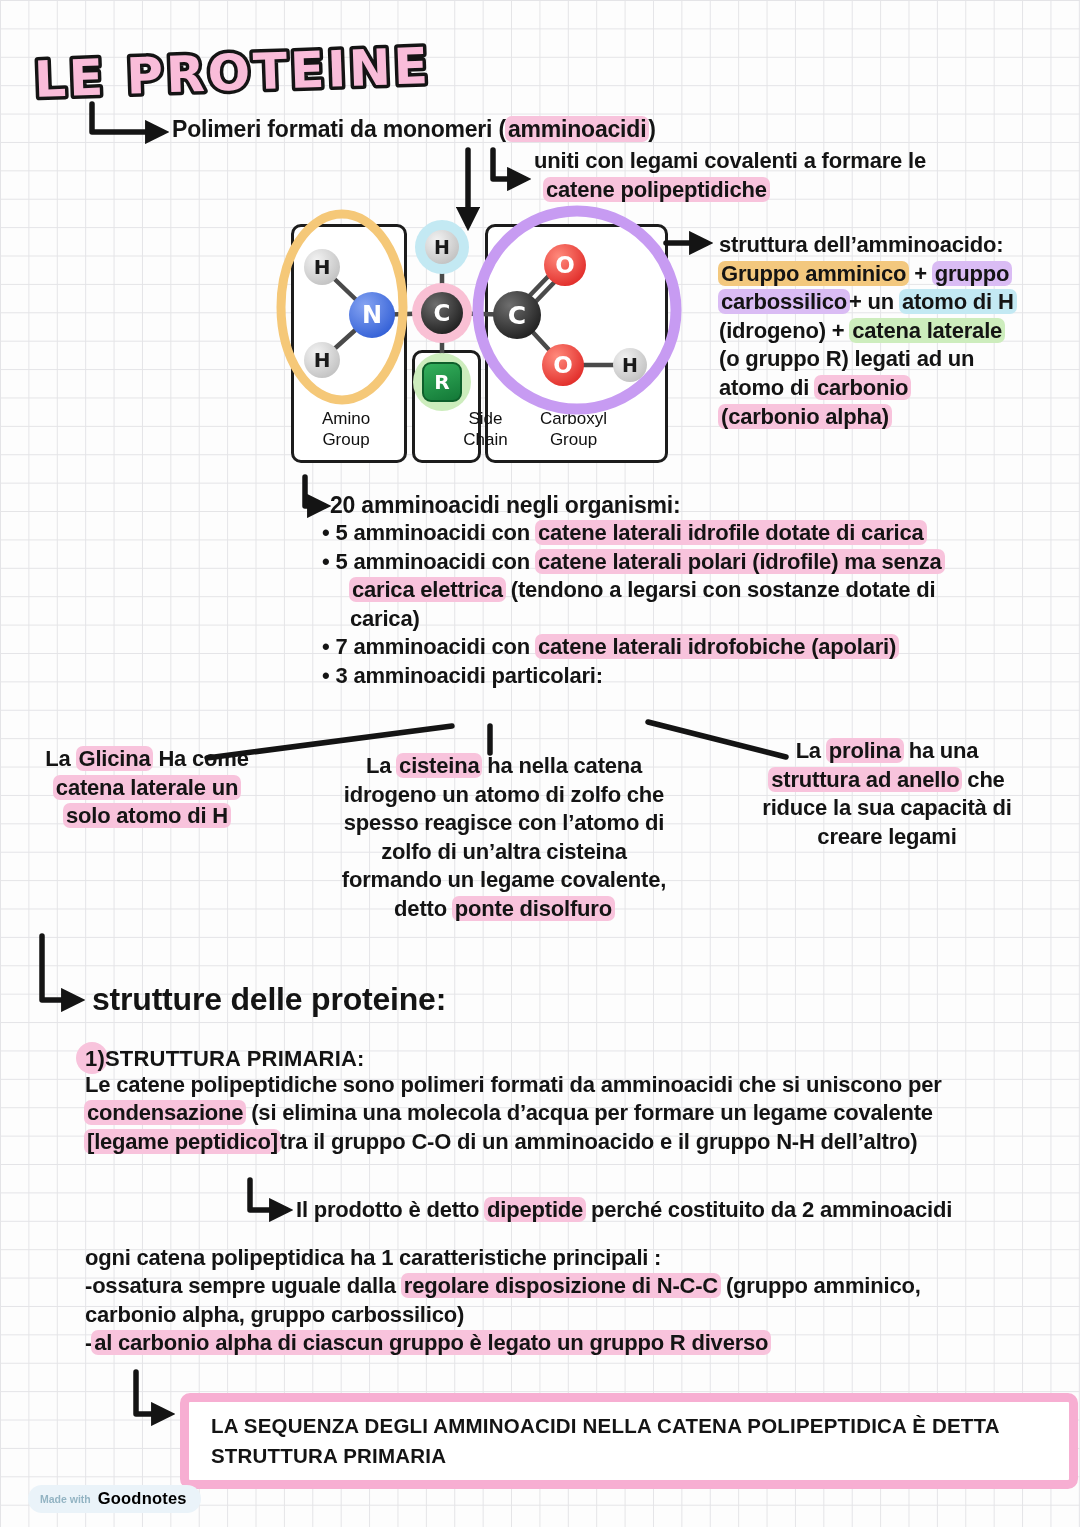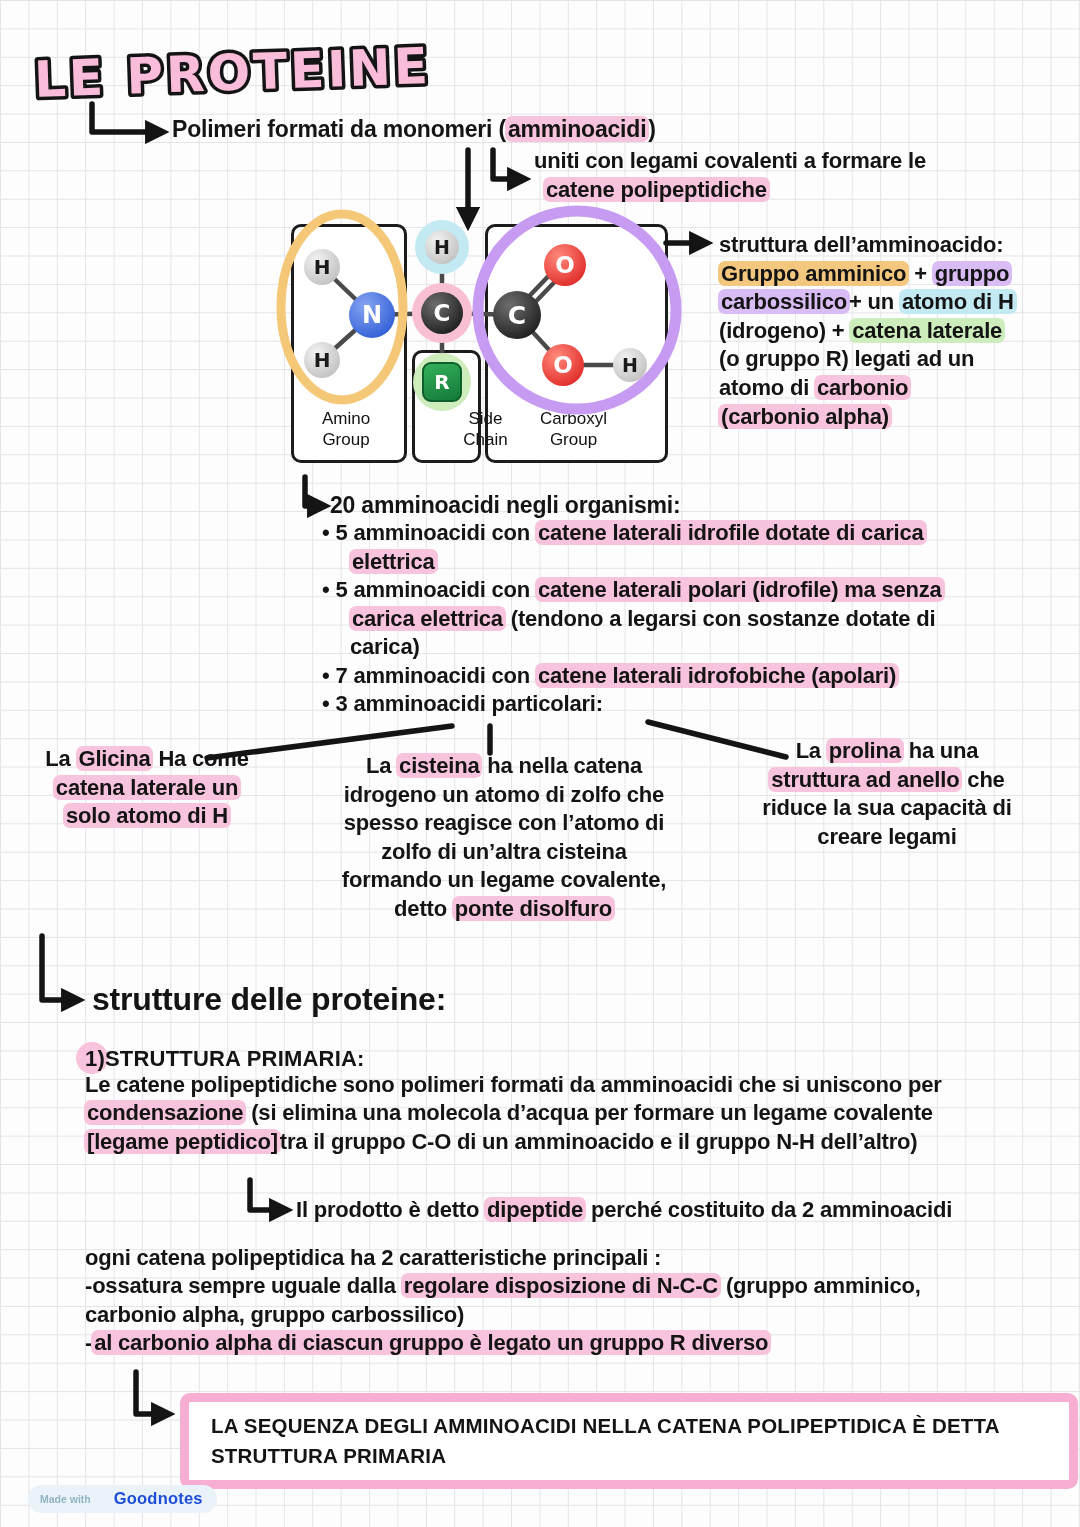--- a/index.html
+++ b/index.html
@@ -33,21 +33,21 @@
   .atom.r{border-radius:9px;background:linear-gradient(160deg,#34b15c,#137837);color:#fff;border:2px solid #0e5f2b;}
   .mollabel{position:absolute;z-index:4;text-align:center;font-size:17px;line-height:21px;color:#111;
             font-family:"Liberation Sans",sans-serif;font-weight:400;}
   .capshead{font-weight:700;font-size:22px;letter-spacing:0.2px;z-index:2;}
   .seqbox{position:absolute;left:180px;top:1393px;width:880px;height:78px;border:9px solid #f7aed2;
           border-radius:10px;background:#fff;z-index:2;}
   .seqtext{padding:9px 10px 0 22px;font-weight:700;font-size:20.5px;line-height:30px;letter-spacing:0.2px;}
   .watermark{position:absolute;left:28px;top:1485px;background:#eaf3f9;border-radius:14px;
              padding:4px 14px 5px 12px;display:flex;align-items:center;gap:7px;z-index:2;}
   .wm-prefix{font-size:10.5px;color:#93b4c3;font-weight:700;}
-  .wm-brand{font-size:16.5px;color:#1d4ed8;font-weight:600;letter-spacing:0.2px;margin-left:16px;}
+  .wm-brand{font-size:16.5px;color:#000000;font-weight:600;letter-spacing:0.2px;}
   .circle1{position:absolute;left:76px;top:1042px;width:32px;height:32px;border-radius:50%;background:#f8c3dc;z-index:1;}
 </style>
 </head>
 <body>
 
 <div class="page">
 
   <svg class="abs" style="left:22px;top:26px;z-index:2;" width="420" height="92">
     <text x="12" y="64" transform="rotate(-2 210 46)" font-family="DejaVu Sans, sans-serif" font-size="50" font-weight="bold" letter-spacing="3" fill="#f9bcd9" stroke="#141414" stroke-width="7" paint-order="stroke" stroke-linejoin="round">LE PROTEINE</text>
   </svg>
@@ -136,21 +136,20 @@
     <div><span class="hl purple">carbossilico</span><span>+ un </span><span class="hl cyan">atomo di H</span></div>
     <div><span>(idrogeno) + </span><span class="hl green">catena laterale</span></div>
     <div>(o gruppo R) legati ad un</div>
     <div><span>atomo di </span><span class="hl pink">carbonio</span></div>
     <div><span class="hl pink">(carbonio alpha)</span></div>
   </div>
 
   <div class="abs txt" style="left:330px;top:491px;font-size:23px;">20 amminoacidi negli organismi:</div>
   <div class="abs txt" style="left:322px;top:519px;">
     <div><span>•</span> <span>5 amminoacidi con </span><span class="hl pink">catene laterali idrofile dotate di carica</span></div>
-    <div style="padding-left:28px;"><span class="hl pink">elettrica</span></div>
     <div><span>•</span> <span>5 amminoacidi con </span><span class="hl pink">catene laterali polari (idrofile) ma senza</span></div>
     <div style="padding-left:28px;"><span class="hl pink">carica elettrica</span><span> (tendono a legarsi con sostanze dotate di</span></div>
     <div style="padding-left:28px;"><span>carica)</span></div>
     <div><span>•</span> <span>7 amminoacidi con </span><span class="hl pink">catene laterali idrofobiche (apolari)</span></div>
     <div><span>•</span> <span>3 amminoacidi particolari:</span></div>
   </div>
 
   <div class="abs txt center" style="left:28px;top:745px;width:238px;">
     <div><span>La </span><span class="hl pink">Glicina</span><span> Ha come</span></div>
     <div><span class="hl pink">catena laterale un</span></div>
@@ -179,21 +178,21 @@
   <div class="abs capshead" style="left:85px;top:1046px;"><span>1)</span><span>STRUTTURA PRIMARIA:</span></div>
   <div class="abs txt" style="left:85px;top:1071px;width:990px;line-height:28.3px;">
     <div>Le catene polipeptidiche sono polimeri formati da amminoacidi che si uniscono per</div>
     <div><span class="hl pink">condensazione</span><span> (si elimina una molecola d’acqua per formare un legame covalente</span></div>
     <div><span class="hl pink">[legame peptidico]</span><span>tra il gruppo C-O di un amminoacido e il gruppo N-H dell’altro)</span></div>
   </div>
 
   <div class="abs txt" style="left:296px;top:1196px;"><span>Il prodotto è detto </span><span class="hl pink">dipeptide</span><span> perché costituito da 2 amminoacidi</span></div>
 
   <div class="abs txt" style="left:85px;top:1244px;width:990px;line-height:28.4px;">
-    <div>ogni catena polipeptidica ha 2 caratteristiche principali :</div>
+    <div>ogni catena polipeptidica ha 1 caratteristiche principali :</div>
     <div><span>-ossatura sempre uguale  dalla </span><span class="hl pink">regolare disposizione di N-C-C</span><span> (gruppo amminico,</span></div>
     <div>carbonio alpha, gruppo carbossilico)</div>
     <div><span>-</span><span class="hl pink">al carbonio alpha di ciascun gruppo è legato un gruppo R diverso</span></div>
   </div>
 
   <div class="seqbox">
     <div class="seqtext">
       <div>LA SEQUENZA DEGLI AMMINOACIDI NELLA CATENA POLIPEPTIDICA È DETTA</div>
       <div>STRUTTURA PRIMARIA</div>
     </div>

